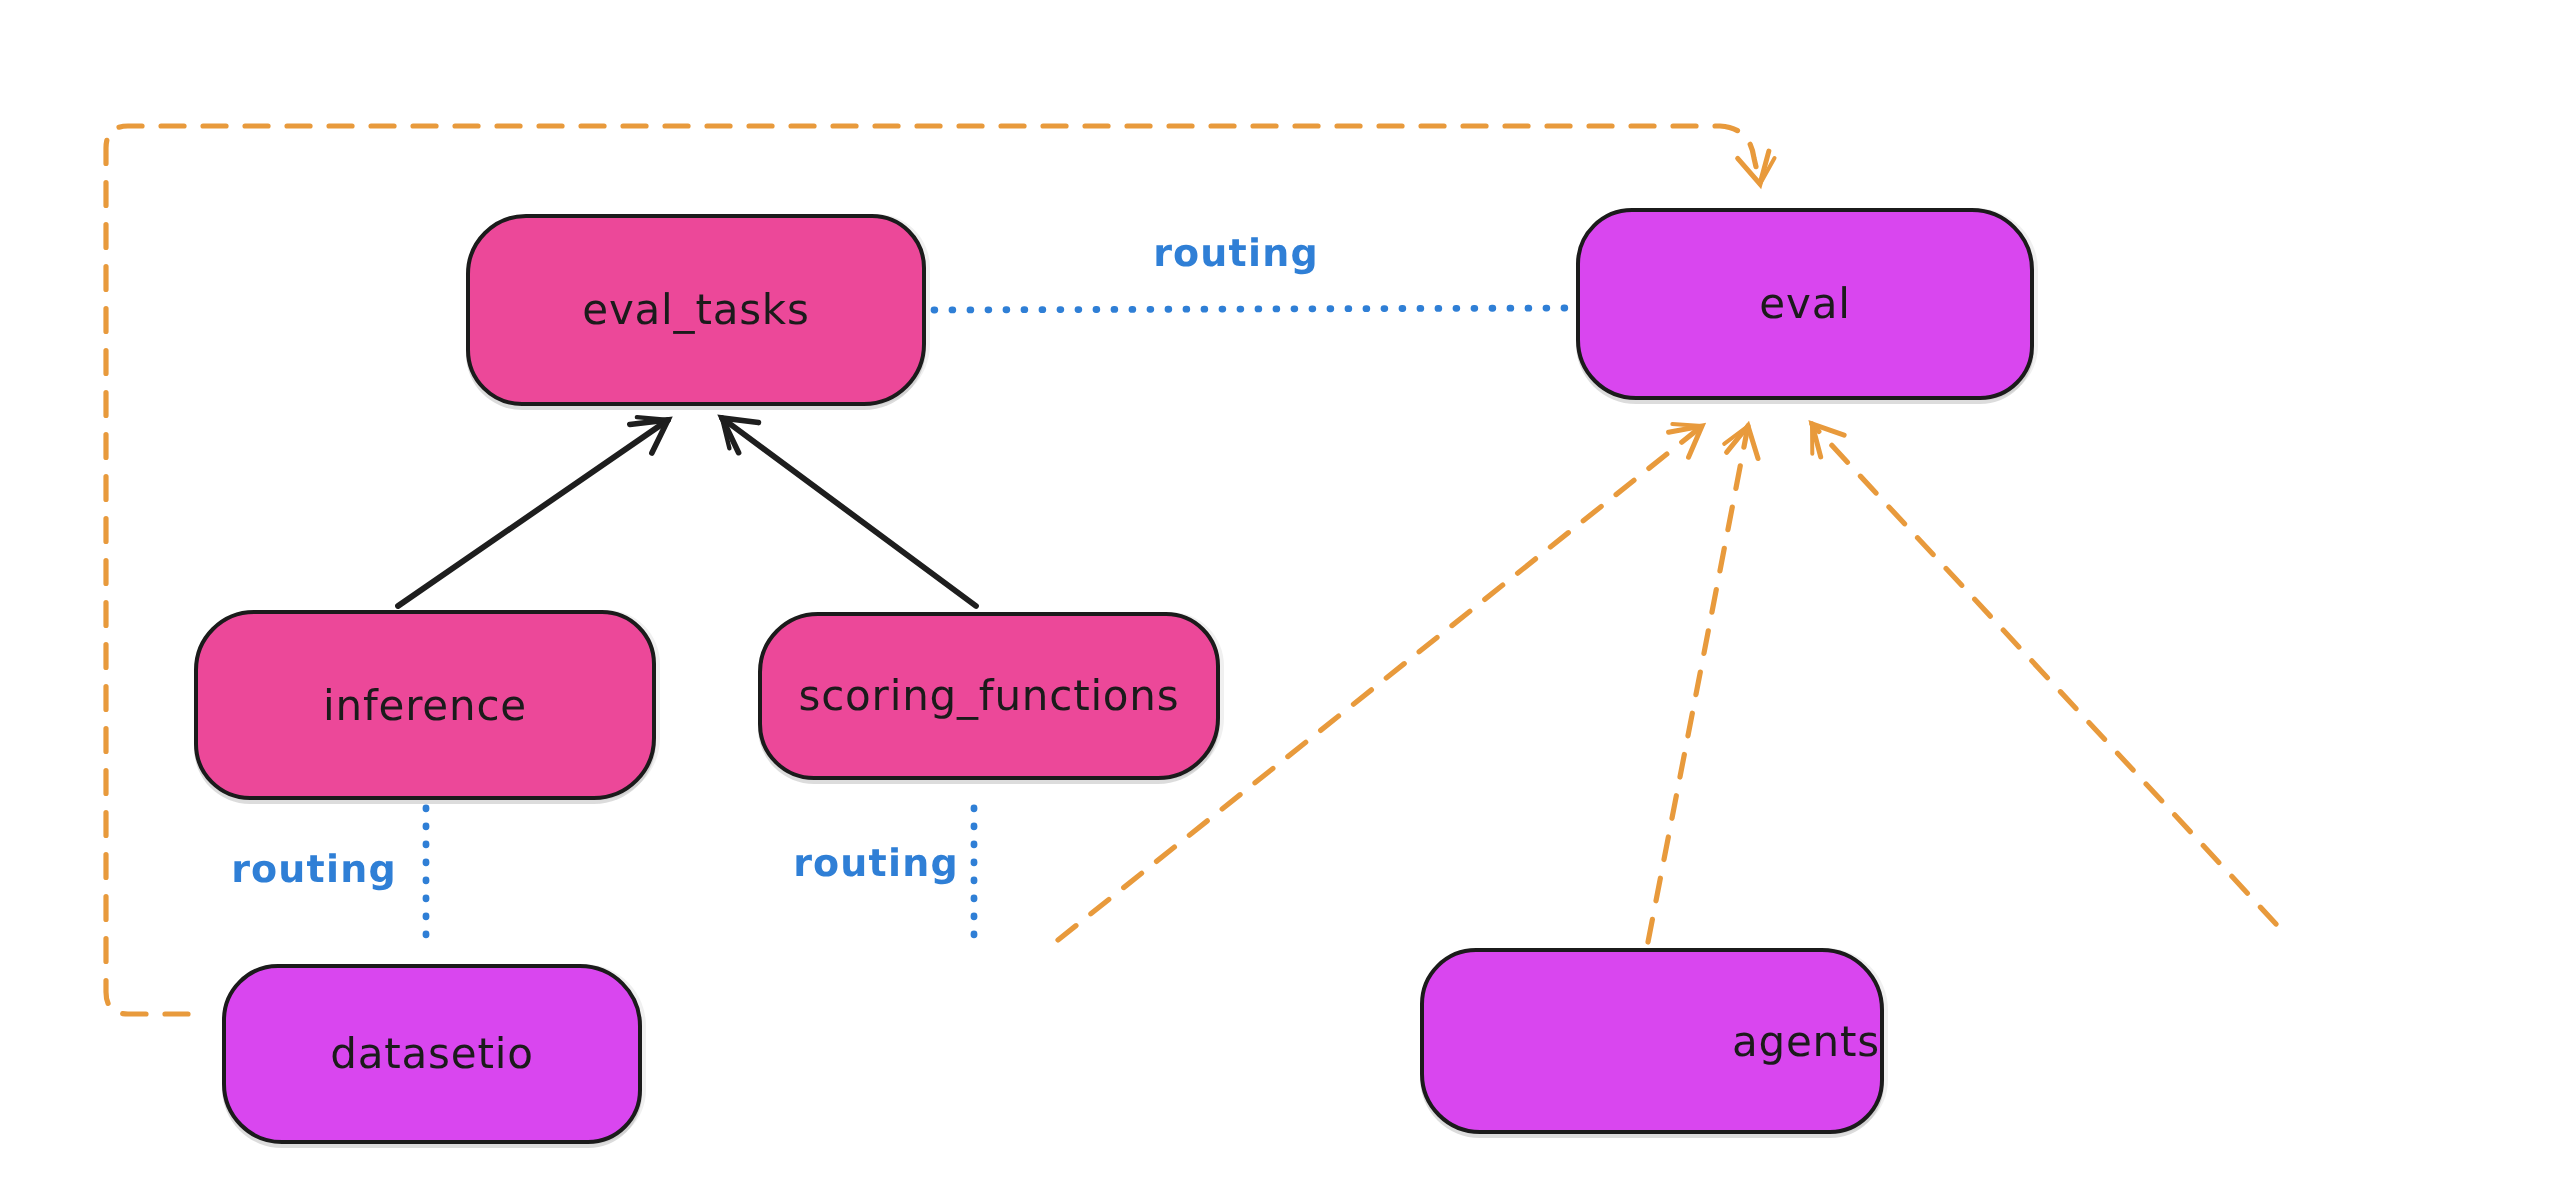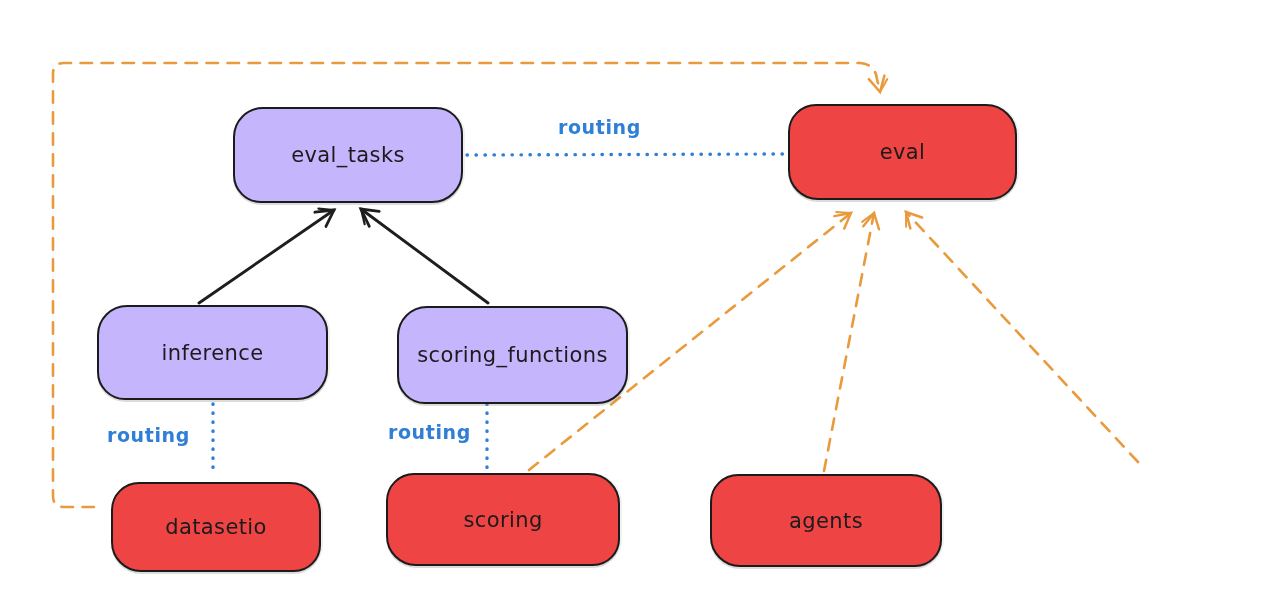--- a/index.html
+++ b/index.html
@@ -8,25 +8,25 @@
     font-family:"DejaVu Sans", sans-serif; overflow:hidden;
   }
   .edges { position:absolute; left:0; top:0; width:1280px; height:596px; }
   .node {
     position:absolute; box-sizing:border-box;
     border:2.6px solid #1b1b1b;
     display:flex; align-items:center; justify-content:center;
     font-size:21px; color:#1b1b1b; letter-spacing:0.4px;
     box-shadow:0 2px 0 rgba(130,130,130,0.28), 2px 0 0 rgba(130,130,130,0.12);
   }
-  .node.blue  { background:#c4b5fd; border-radius:30px 27px 31px 28px; }
-  .node.green { background:#ef4444; border-radius:28px 31px 27px 30px; }
+  .node.blue  { background:#ec4899; border-radius:30px 27px 31px 28px; }
+  .node.green { background:#d946ef; border-radius:28px 31px 27px 30px; }
   .edge-label {
     position:absolute; color:#2f7fd6; font-size:19px; font-weight:600;
-    letter-spacing:0.6px; text-align:left; white-space:nowrap;
+    letter-spacing:0.6px; text-align:center; white-space:nowrap;
   }
 </style>
 </head>
 <body>
 
 <div class="canvas">
 
   <svg class="edges" viewBox="0 0 1280 596">
     <defs>
       <marker id="arrowBlack" markerUnits="userSpaceOnUse" markerWidth="44" markerHeight="44" viewBox="-22 -22 44 44" refX="0" refY="0" orient="auto">
@@ -51,34 +51,31 @@
     <path d="M824,471 L874,213" fill="none" stroke="#e89a3c" stroke-width="2.6" stroke-linecap="round" stroke-dasharray="11.5 9.5" marker-end="url(#arrowOrange)"></path>
     <path d="M1138,462 L906,212" fill="none" stroke="#e89a3c" stroke-width="2.6" stroke-linecap="round" stroke-dasharray="11.5 9.5" marker-end="url(#arrowOrange)"></path>
   </svg>
 
   <div class="node blue" style="left:233px; top:107px; width:230px; height:96px;">
     <span>eval_tasks</span>
   </div>
   <div class="node blue" style="left:97px; top:305px; width:231px; height:95px;">
     <span>inference</span>
   </div>
-  <div class="node blue" style="left:379px; top:306px; width:231px; height:98px;margin-left:18px;">
+  <div class="node blue" style="left:379px; top:306px; width:231px; height:84px;">
     <span>scoring_functions</span>
   </div>
 
   <div class="node green" style="left:788px; top:104px; width:229px; height:96px;">
     <span>eval</span>
   </div>
   <div class="node green" style="left:95px; top:482px; width:210px; height:90px;margin-left:16px;">
     <span>datasetio</span>
   </div>
-  <div class="node green" style="left:386px; top:473px; width:234px; height:93px;">
-    <span>scoring</span>
-  </div>
-  <div class="node green" style="left:710px; top:474px; width:232px; height:93px;">
+  <div class="node green" style="left:710px; top:474px; width:232px; height:93px;justify-content:flex-end;">
     <span>agents</span>
   </div>
 
   <div class="edge-label" style="left:558px; top:116px; width:120px;">routing</div>
   <div class="edge-label" style="left:107px; top:424px; width:100px;">routing</div>
   <div class="edge-label" style="left:388px; top:421px; width:100px;">routing</div>
 
 </div>
 
 </body></html>

